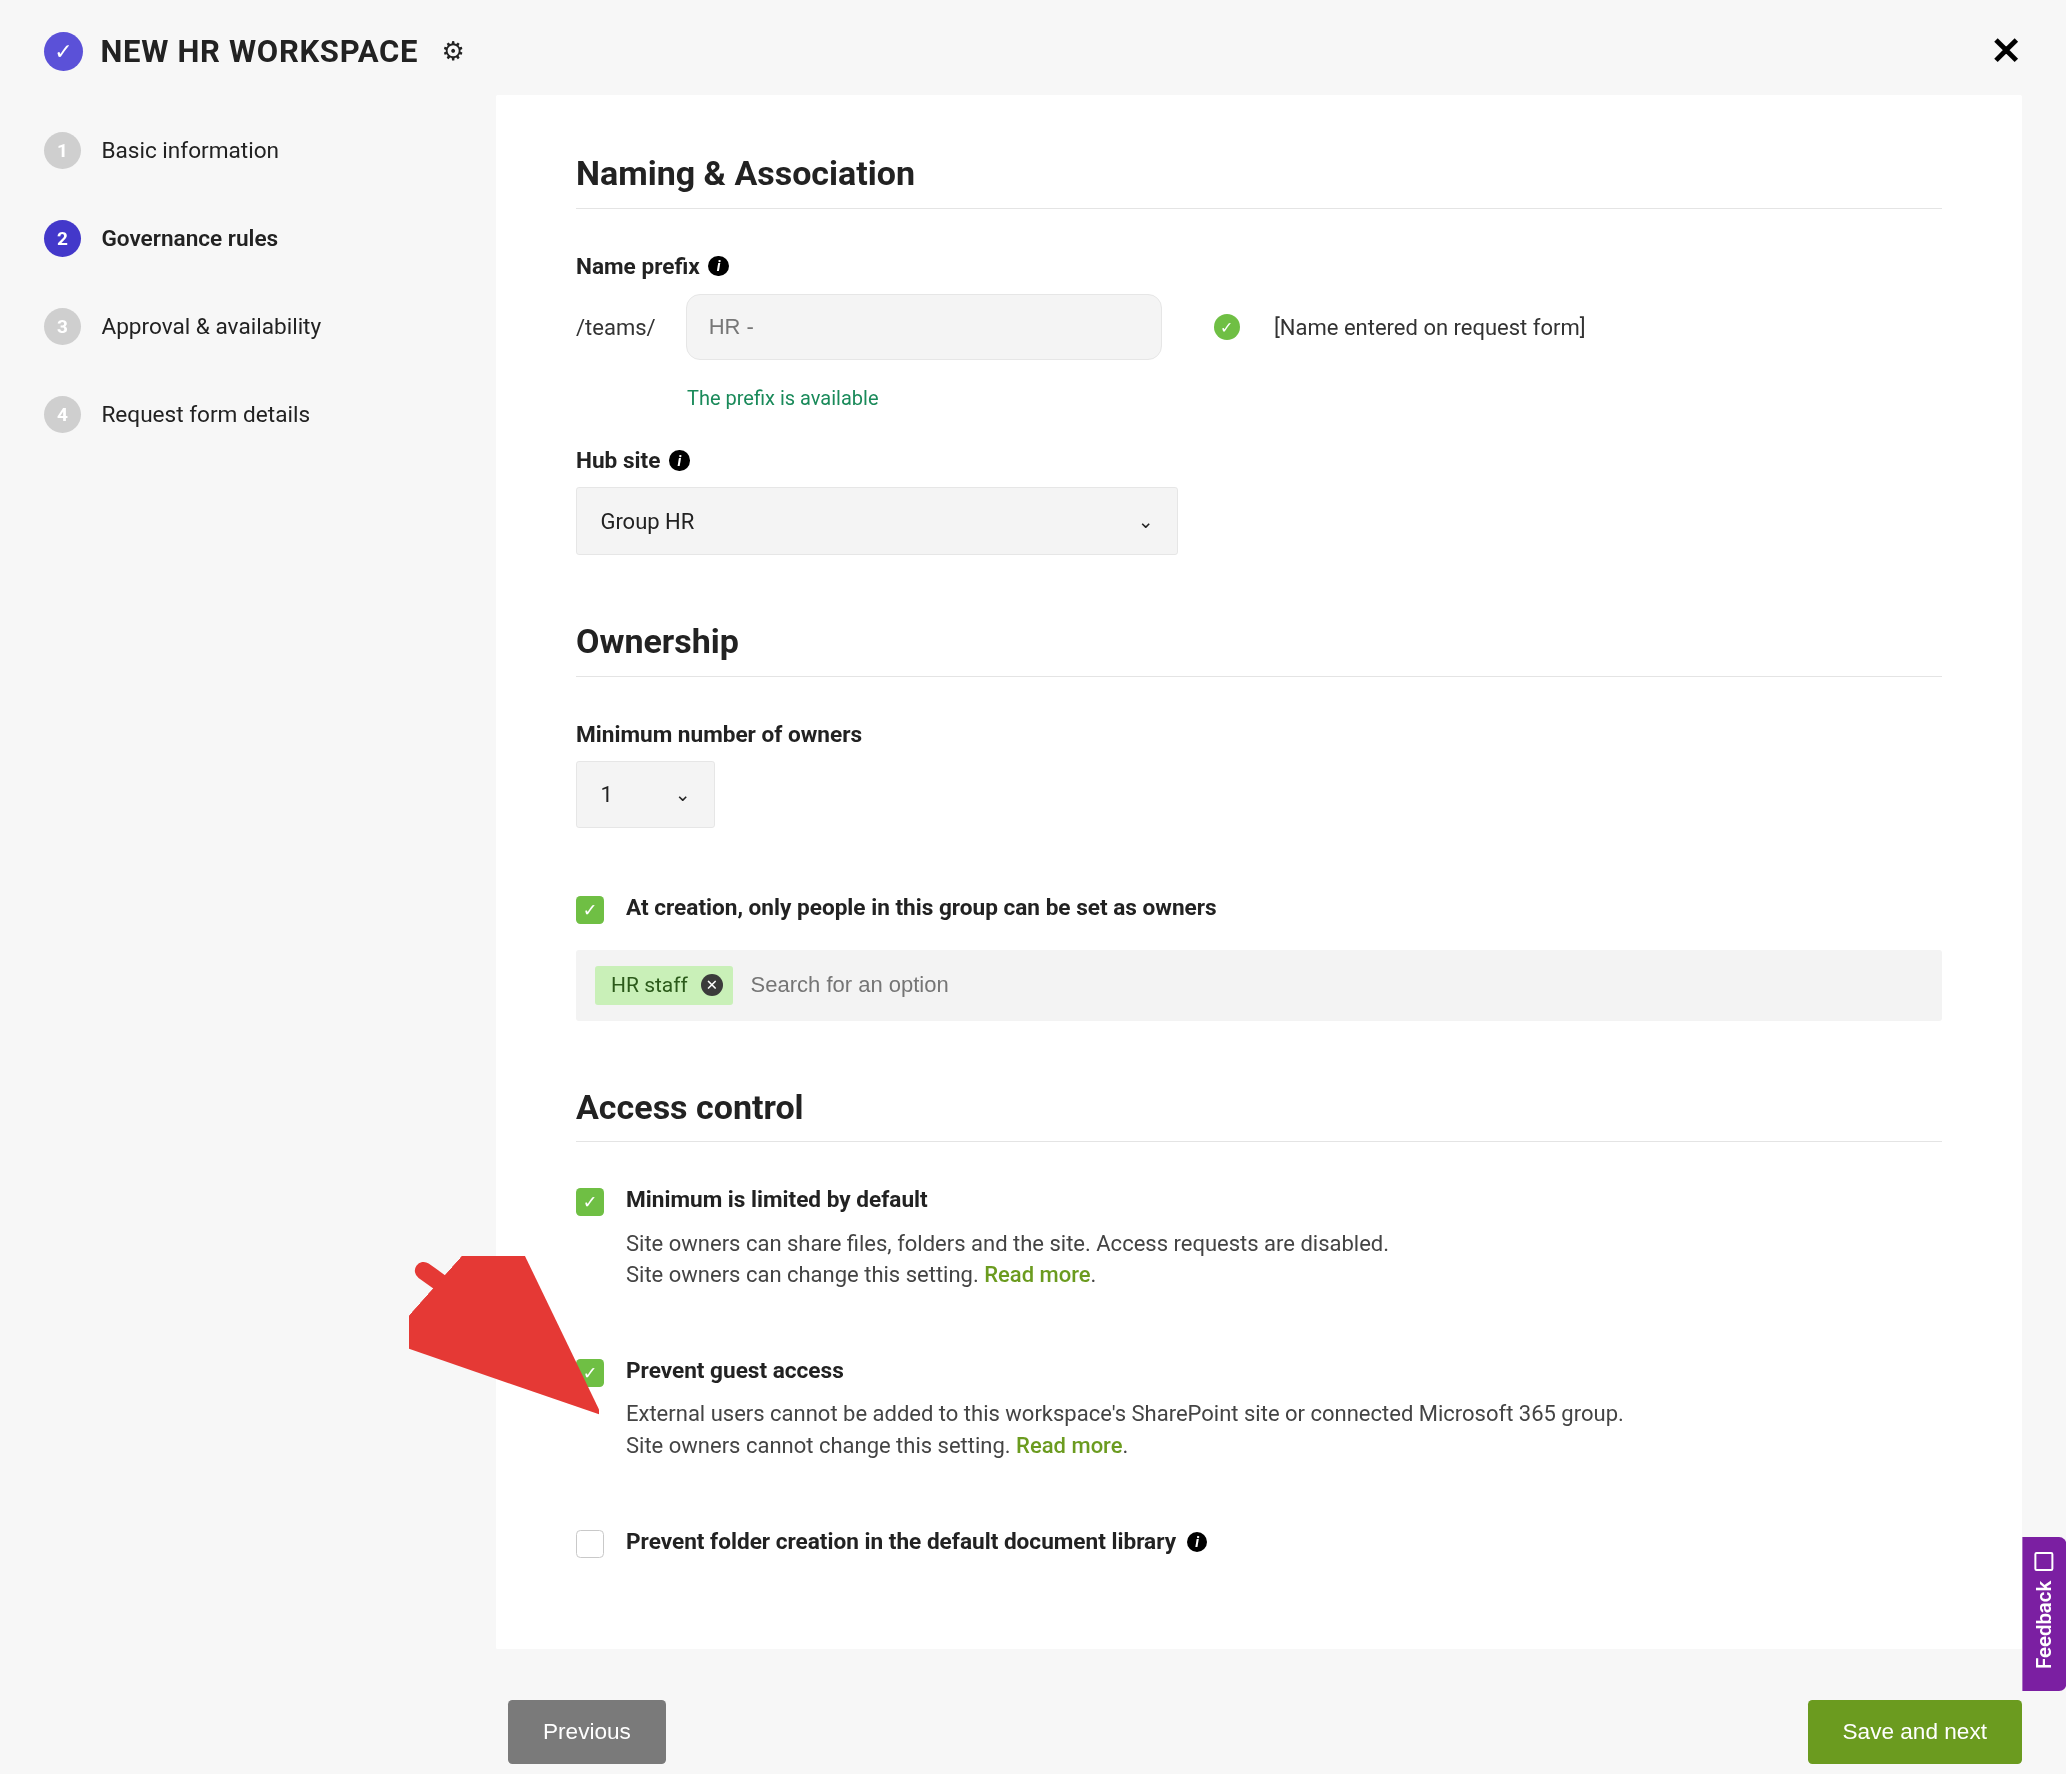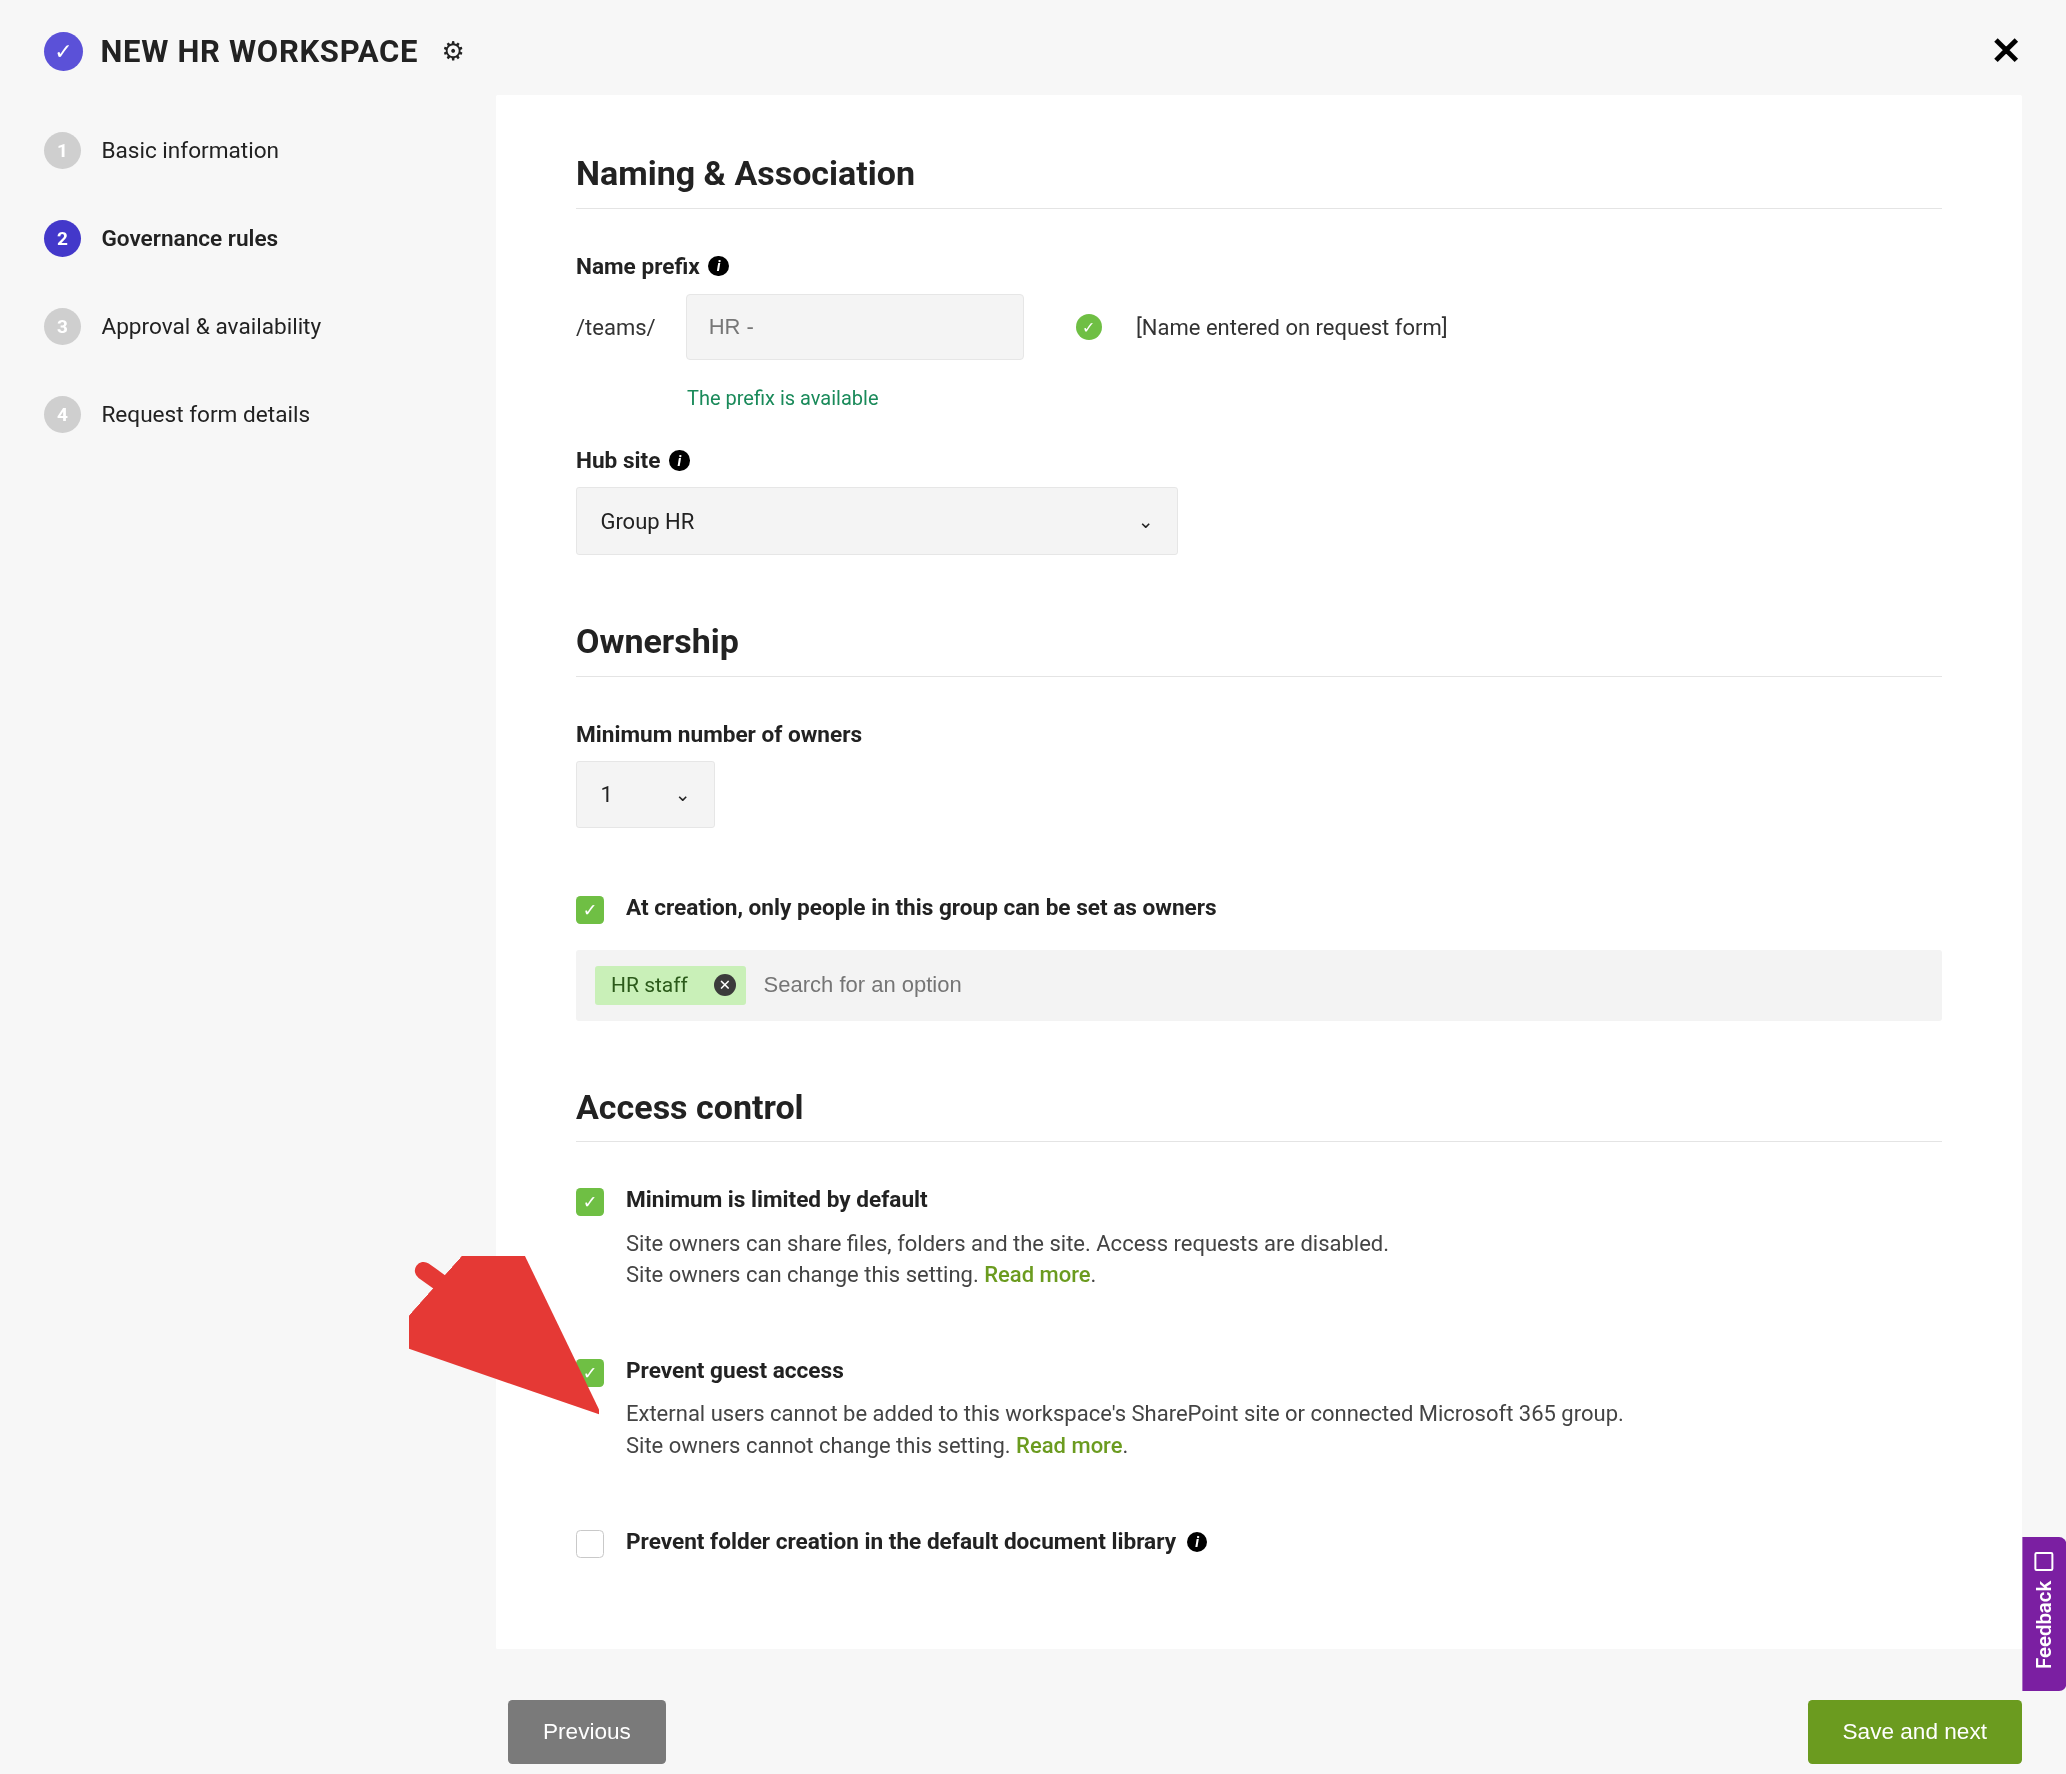--- a/index.html
+++ b/index.html
@@ -31,39 +31,39 @@
   
   h2.section { font-size:34px; font-weight:700; margin-bottom:14.6px; }
   .rule { border:0; border-top:0.7px solid #e4e4e4; margin-bottom:44px; }
 
   
   .field-label { font-size:22.6px; font-weight:700; margin-bottom:13px; display:flex; align-items:center; gap:8.8px; }
   .info-icon { width:20.4px; height:20.4px; border-radius:50%; background:#000; color:#fff; display:inline-flex; align-items:center; justify-content:center; font-size:14.6px; font-weight:700; font-style:italic; }
 
   .prefix-row { display:flex; align-items:center; gap:30px; margin-top:14.6px; }
   .teams-label { font-size:22px; color:#333; }
-  .prefix-input { background:#f4f4f4; border:0.7px solid #e6e6e6; padding:19px 22px; font-size:22px; color:#777; width:338px; border-radius:4px; }
+  .prefix-input { background:#f4f4f4; border:0.7px solid #e6e6e6; padding:19px 22px; font-size:22px; color:#777; width:476px; border-radius:14px; }
   .green-check { width:26px; height:26px; border-radius:50%; background:#6fbf44; color:#fff; display:inline-flex; align-items:center; justify-content:center; font-size:16px; margin-left:22px; }
   .name-entered { font-size:22px; color:#333; margin-left:4.4px; }
   .prefix-avail { color:#1a8a5a; font-size:20px; margin-left:111px; margin-top:26px; }
 
   .dropdown { background:#f4f4f4; border:0.7px solid #e6e6e6; border-radius:2.9px; padding:20.4px 23.4px; font-size:22px; display:flex; align-items:center; justify-content:space-between; cursor:pointer; }
   .dropdown.full { width:602px; }
   .dropdown.small { width:139px; }
   .chev { font-size:19px; color:#222; }
 
   .checkbox-row { display:flex; align-items:flex-start; gap:22px; margin-bottom:11.7px; }
   .checkbox { width:28px; height:28px; border-radius:4.4px; background:#6fbf44; color:#fff; display:flex; align-items:center; justify-content:center; font-size:17.5px; flex-shrink:0; margin-top:1.5px; }
   .checkbox.empty { background:#fff; border:1.5px solid #c9c9c9; }
   .check-label { font-size:22.6px; font-weight:700; }
   .check-desc { font-size:22px; color:#444; margin-left:50px; line-height:1.45; margin-bottom:29px; }
   .check-desc .link { color:#6b9b1f; font-weight:500; }
 
   .tag-search { background:#f3f3f3; border-radius:2.9px; padding:16px 19px; display:flex; align-items:center; gap:17.5px; }
-  .tag { background:#c9f0b8; border-radius:2.9px; padding:7.3px 10.2px 7.3px 16px; display:inline-flex; align-items:center; gap:26px; font-size:21px; color:#2b5a1a; }
+  .tag { background:#c9f0b8; border-radius:2.9px; padding:7.3px 10.2px 7.3px 16px; display:inline-flex; align-items:center; gap:13px; font-size:21px; color:#2b5a1a; }
   .tag .x { width:22px; height:22px; border-radius:50%; background:#3b3b3b; color:#fff; display:inline-flex; align-items:center; justify-content:center; font-size:14.6px; }
   .tag-input { border:0; background:transparent; font-size:22px; color:#888; outline:none; flex:1; }
 
   
   .footer { display:flex; justify-content:space-between; padding:22px 44px 0 44px; }
   .btn { padding:19px 35px; border-radius:4.4px; font-size:22.6px; font-weight:500; color:#fff; border:0; cursor:pointer; }
   .btn.prev { background:#7a7a7a; margin-left:511px; }
   .btn.next { background:#6b9b1f; }
 
   

